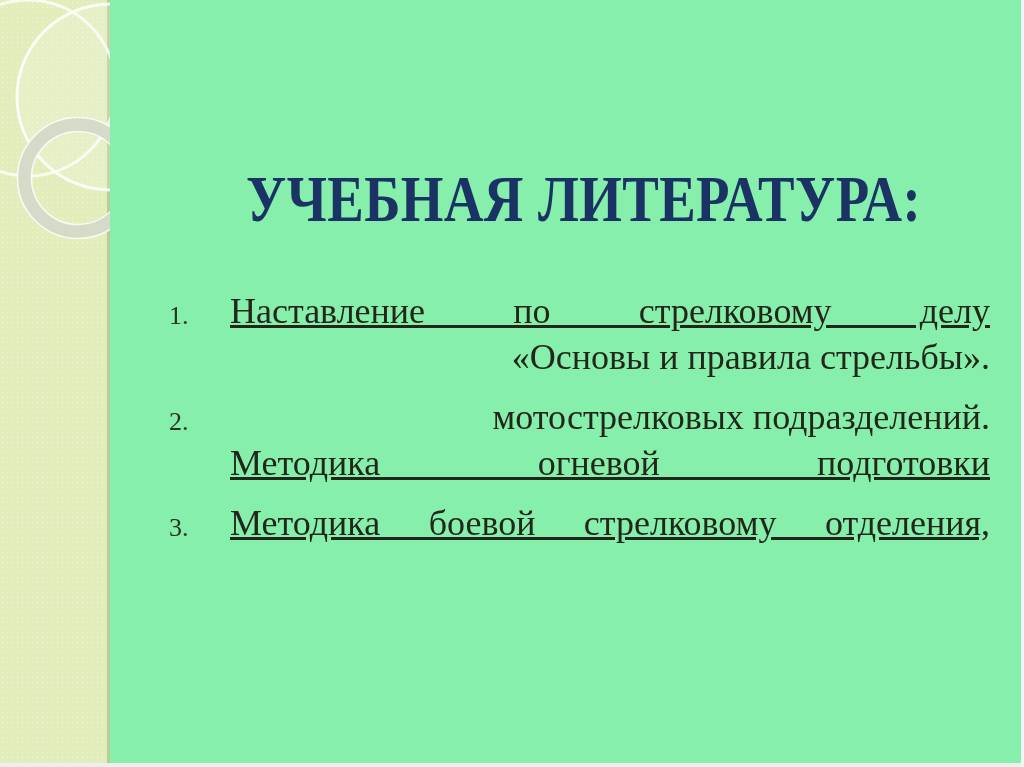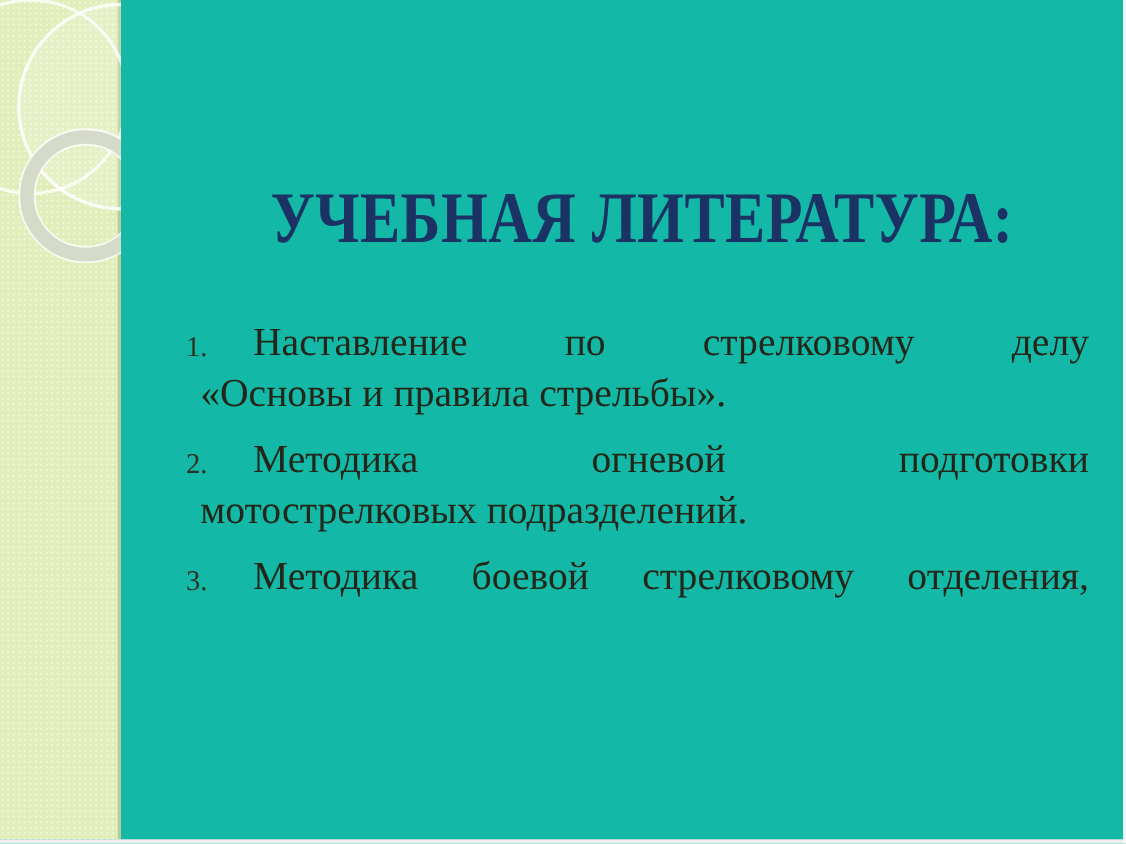--- a/index.html
+++ b/index.html
@@ -1,19 +1,19 @@
 <!DOCTYPE html>
 <html><head>
 <meta charset="utf-8">
 <style>
   html,body { margin:0; padding:0; background:#ffffff; }
   .slide {
     position:relative;
     width:1024px; height:767px;
-    background:#14b8a6;
+    background:#86efac;
     overflow:hidden;
     font-family:"Liberation Serif","DejaVu Serif",serif;
   }
 
   
   .sidebar {
     position:absolute; left:0; top:0;
     width:110px; height:763px;
     background-color:#e1edbb;
     background-image:radial-gradient(circle, rgba(244,250,222,0.9) 22%, rgba(255,255,255,0) 24%);
@@ -52,22 +52,23 @@
   .item .num {
     position:absolute; left:-13px; top:5px;
     font-size:26px; line-height:46px;
     color:#2c3122;
   }
   .line { display:block; }
   .line.first {
     text-align:justify;
     text-align-last:justify;
     text-indent:48px;
+    text-decoration:underline;
   }
-  .line.last { text-align:left; }
+  .line.last { text-align:right; }
 </style>
 </head>
 <body>
 
 <div class="slide">
 
   <div class="sidebar">
     <svg width="110" height="763" viewBox="0 0 110 763">
 
       <circle cx="110" cy="97" r="93" fill="rgba(255,255,255,0.18)" stroke="rgba(255,255,255,0.85)" stroke-width="3"></circle>
@@ -85,22 +86,22 @@
   <div class="list">
 
     <div class="item">
       <span class="num">1.</span>
       <span class="line first">Наставление по стрелковому делу</span>
       <span class="line last">«Основы и правила стрельбы».</span>
     </div>
 
     <div class="item">
       <span class="num">2.</span>
+      <span class="line last">мотострелковых подразделений.</span>
       <span class="line first">Методика огневой подготовки</span>
-      <span class="line last">мотострелковых подразделений.</span>
     </div>
 
     <div class="item">
       <span class="num">3.</span>
       <span class="line first">Методика боевой стрелковому отделения,</span>
     </div>
 
   </div>
 
   <div class="bottom-strip"></div>

